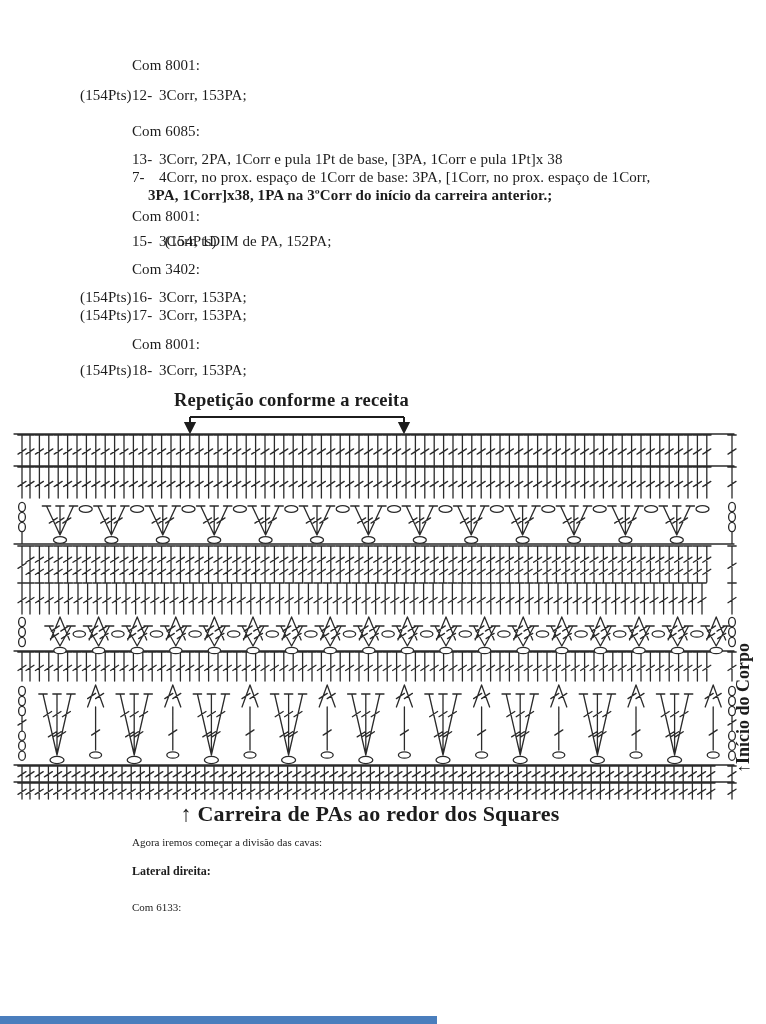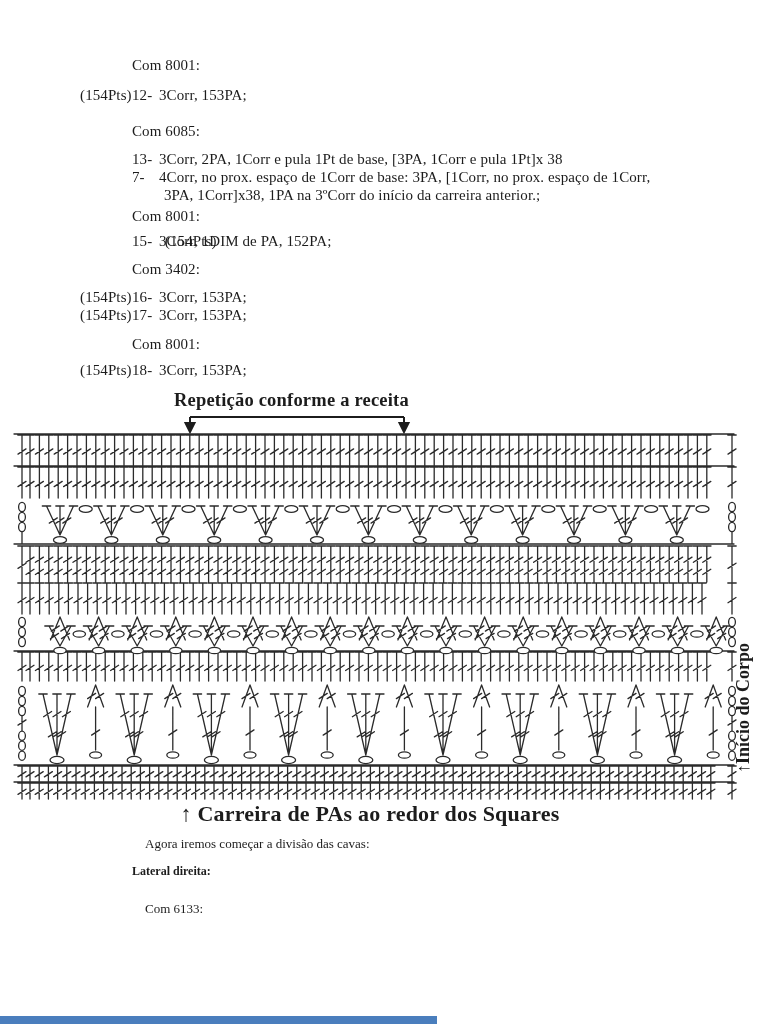--- a/index.html
+++ b/index.html
@@ -4,31 +4,31 @@
 <style>
   html,body{margin:0;padding:0;}
   body{
     width:766px;height:1024px;position:relative;background:#ffffff;
     font-family:"Liberation Serif","DejaVu Serif",serif;color:#1c1c1c;
     overflow:hidden;
   }
   .line{position:absolute;left:132px;font-size:15px;white-space:pre;letter-spacing:.1px;}
   .line .num{display:inline-block;min-width:27px;}
   .line .pts{position:absolute;right:115px;top:0;font-family:Liberation Serif, serif;}
-  .cont{left:164px;}
+  .cont{left:148px;font-weight:bold;}
   .heading{
     position:absolute;left:174px;top:390px;font-size:18.5px;font-weight:bold;
     letter-spacing:.2px;
     text-align:right;
   }
   .caption{
     position:absolute;left:0;top:801px;width:740px;text-align:center;
     font-size:22px;font-weight:bold;letter-spacing:.2px;
   }
-  .para{position:absolute;left:145px;font-size:13px;}
+  .para{position:absolute;left:132px;font-size:11px;}
   .subhead{position:absolute;left:132px;top:864px;font-size:12px;font-weight:bold;}
   .vlabel{
     position:absolute;left:664px;top:696px;width:162px;height:24px;
     font-size:18px;font-weight:bold;text-align:center;white-space:nowrap;
     transform:rotate(-90deg);transform-origin:50% 50%;
   }
   #chart{position:absolute;left:10px;top:432px;}
   #bracket{position:absolute;left:180px;top:410px;}
   #progressbar{position:absolute;left:0;top:1016px;width:437px;height:8px;}
 </style>

